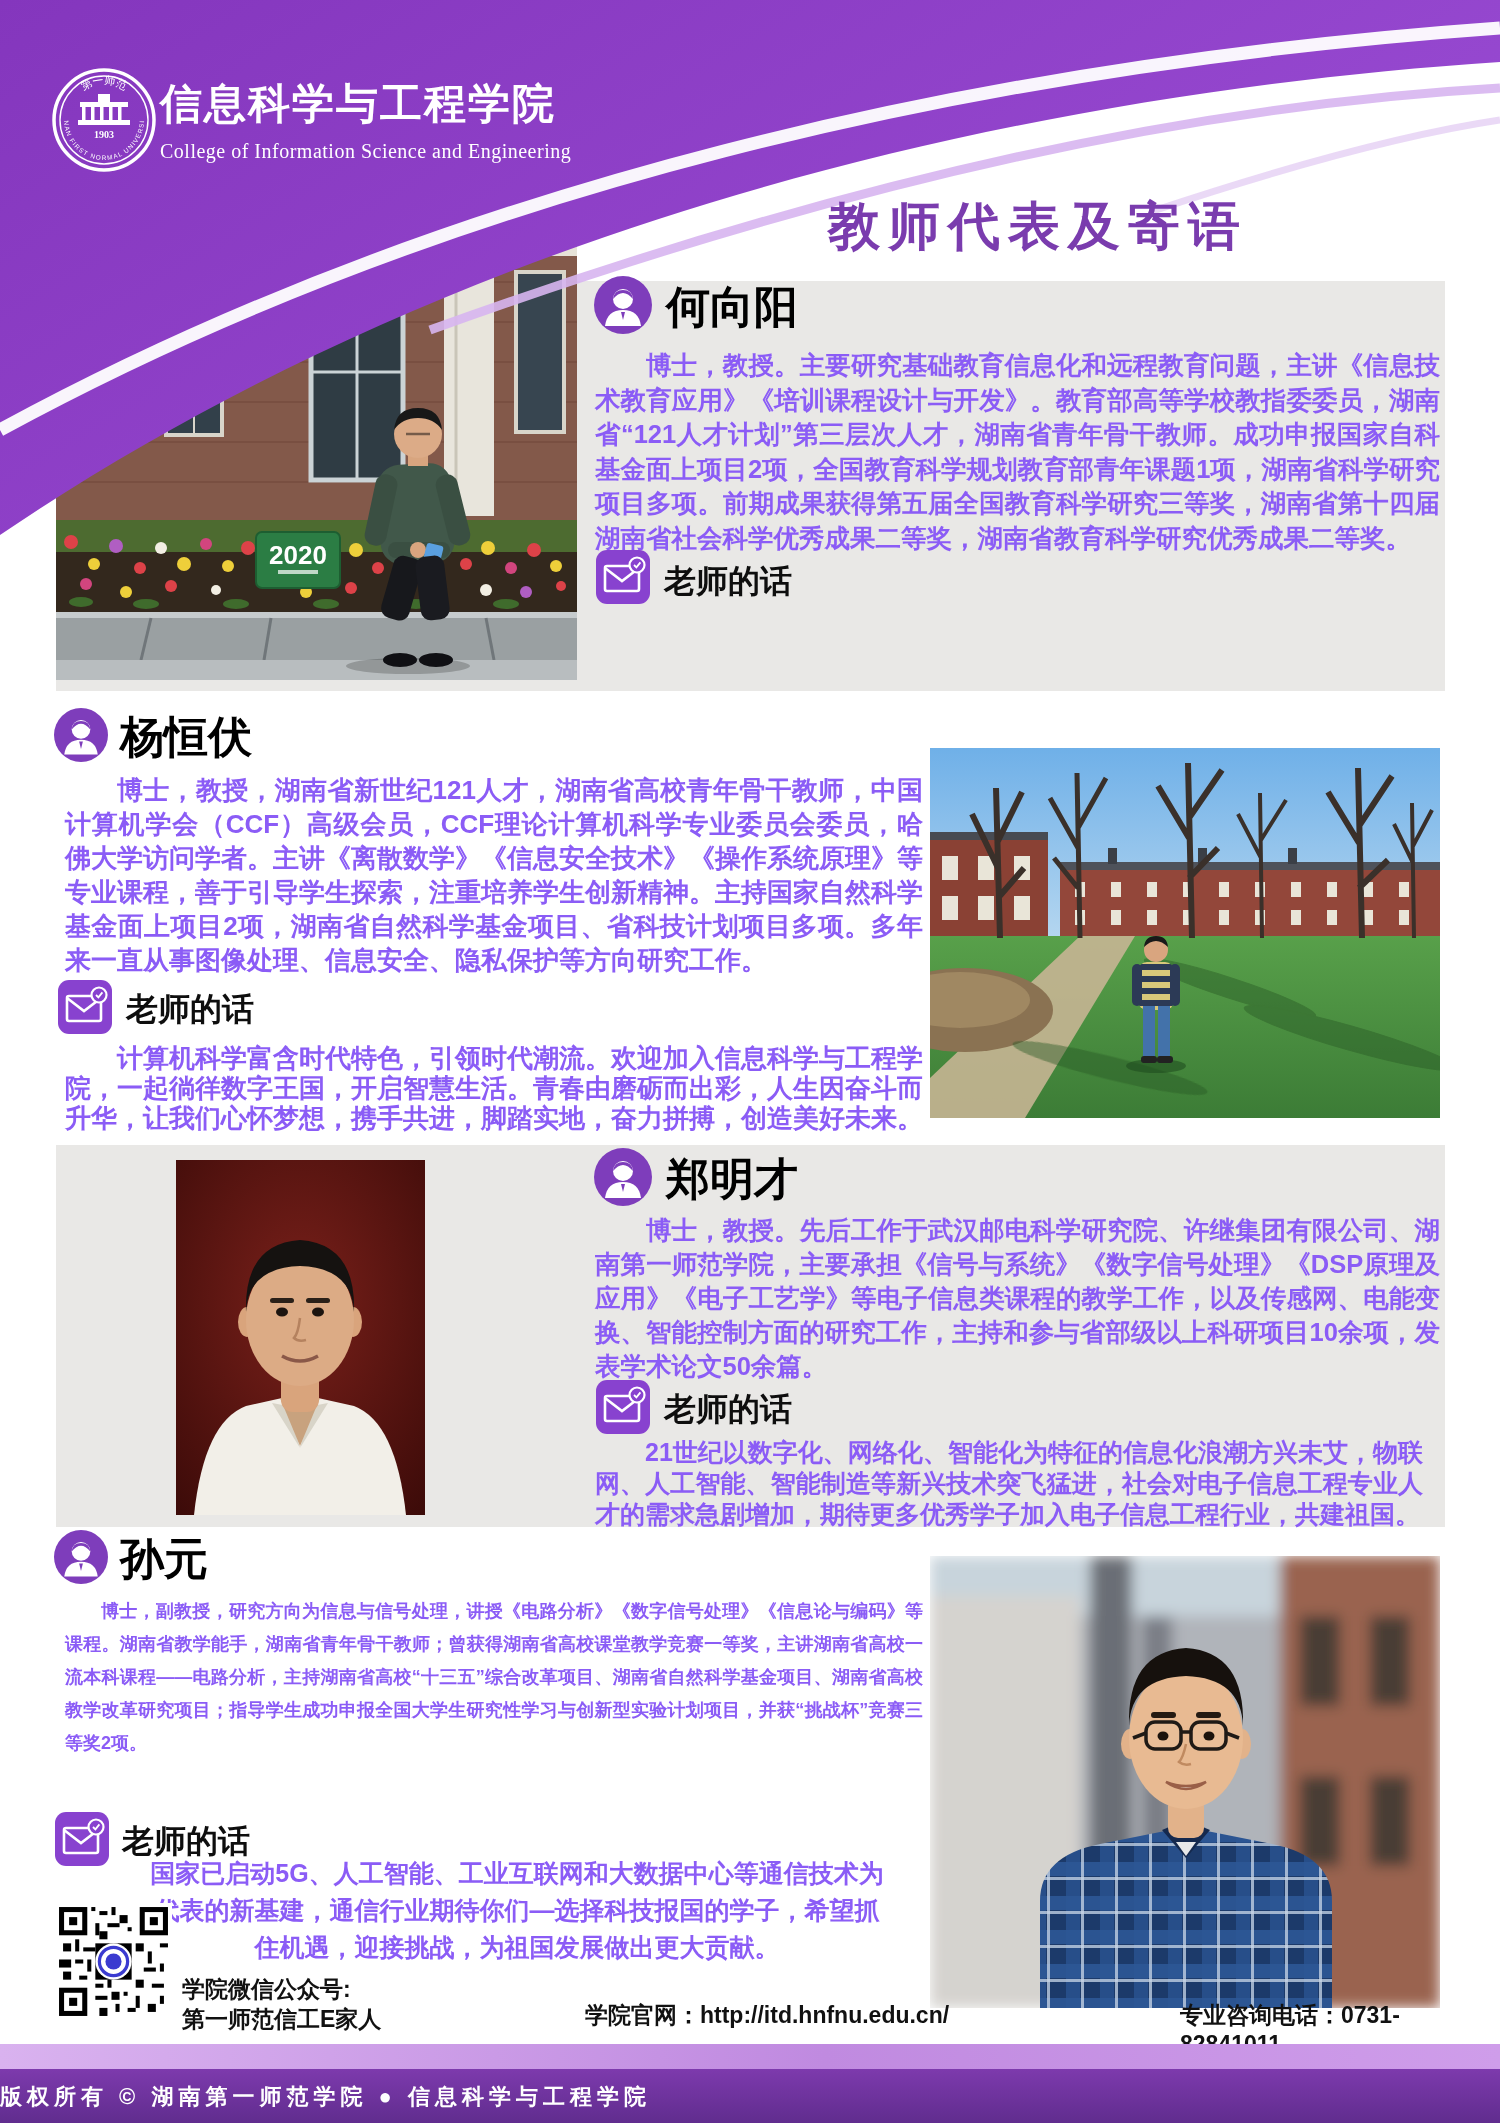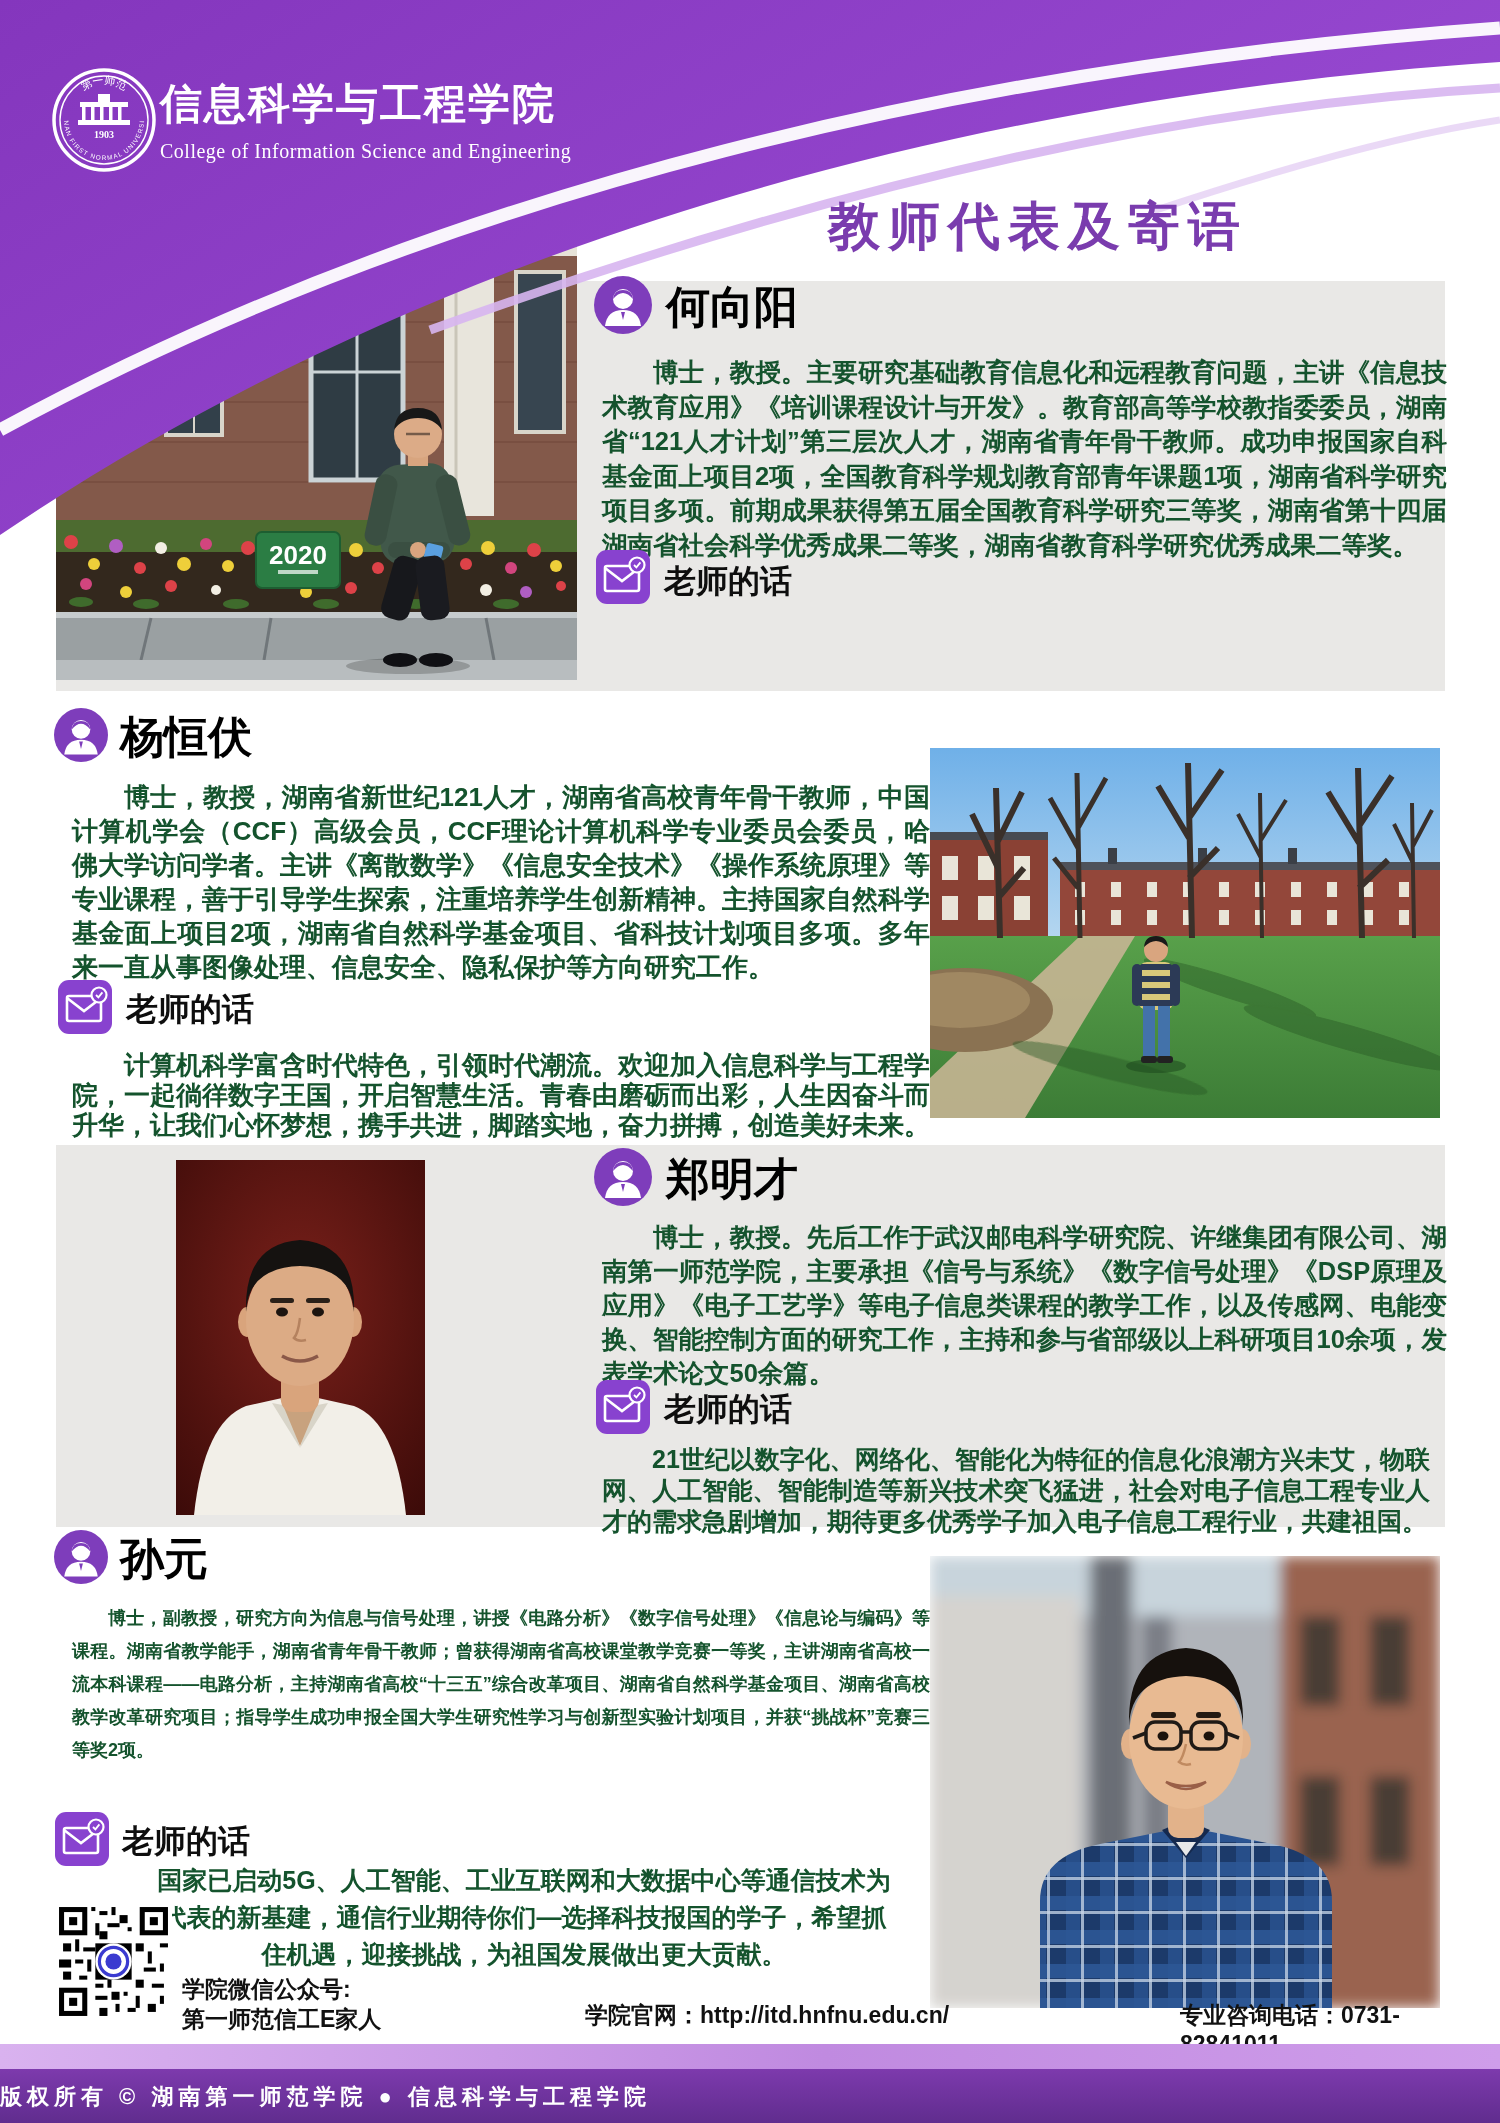--- a/index.html
+++ b/index.html
@@ -13,21 +13,21 @@
   .header-svg{position:absolute;top:0;left:0;z-index:3;pointer-events:none;}
   .logo{position:absolute;top:64px;left:48px;width:112px;height:112px;z-index:4;}
   .college-cn{position:absolute;top:76px;left:160px;z-index:4;color:#fff;font-size:42px;
               font-weight:700;letter-spacing:2px;}
   .college-en{position:absolute;top:140px;left:160px;z-index:4;color:#fff;font-size:20px;
               font-family:"Liberation Serif",serif;letter-spacing:.5px;}
   .page-title{position:absolute;top:192px;left:828px;z-index:4;color:#7a3cae;font-size:52px;
               font-weight:700;letter-spacing:8px;}
   .avatar{position:absolute;z-index:4;}
   .t-name{position:absolute;z-index:4;font-size:44px;font-weight:700;color:#000000;line-height:1.15;}
-  .bio,.msg{position:absolute;z-index:4;margin:14px;font-weight:600;color:#14532d;text-align:justify;}
+  .bio,.msg{position:absolute;z-index:4;margin:7px;font-weight:600;color:#8b5cf6;text-align:justify;}
   .bio{text-indent:2em;}
   .msg{text-indent:2em;}
   .bio1{left:588px;top:341px;width:845px;font-size:25.5px;line-height:34.5px;}
   .msg1{left:588px;top:602px;width:828px;font-size:25px;line-height:30px;}
   .bio2{left:58px;top:766px;width:858px;font-size:26px;line-height:34px;}
   .msg2{left:58px;top:1036px;width:858px;font-size:26px;line-height:30px;}
   .bio3{left:588px;top:1206px;width:845px;font-size:25.5px;line-height:34px;}
   .msg3{left:588px;top:1430px;width:828px;font-size:25px;line-height:31px;}
   .bio4{left:58px;top:1588px;width:858px;font-size:18px;line-height:33px;}
   .msg4{left:140px;top:1848px;width:740px;font-size:25px;line-height:37px;

